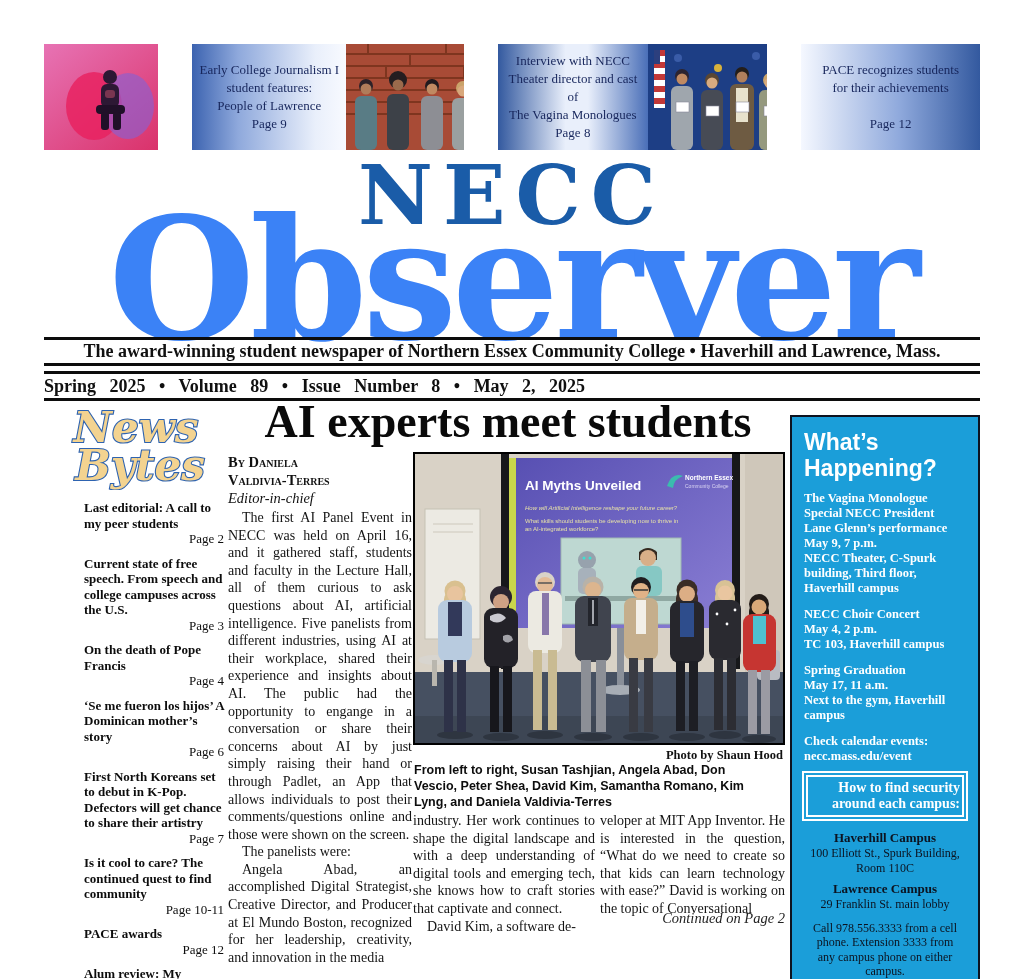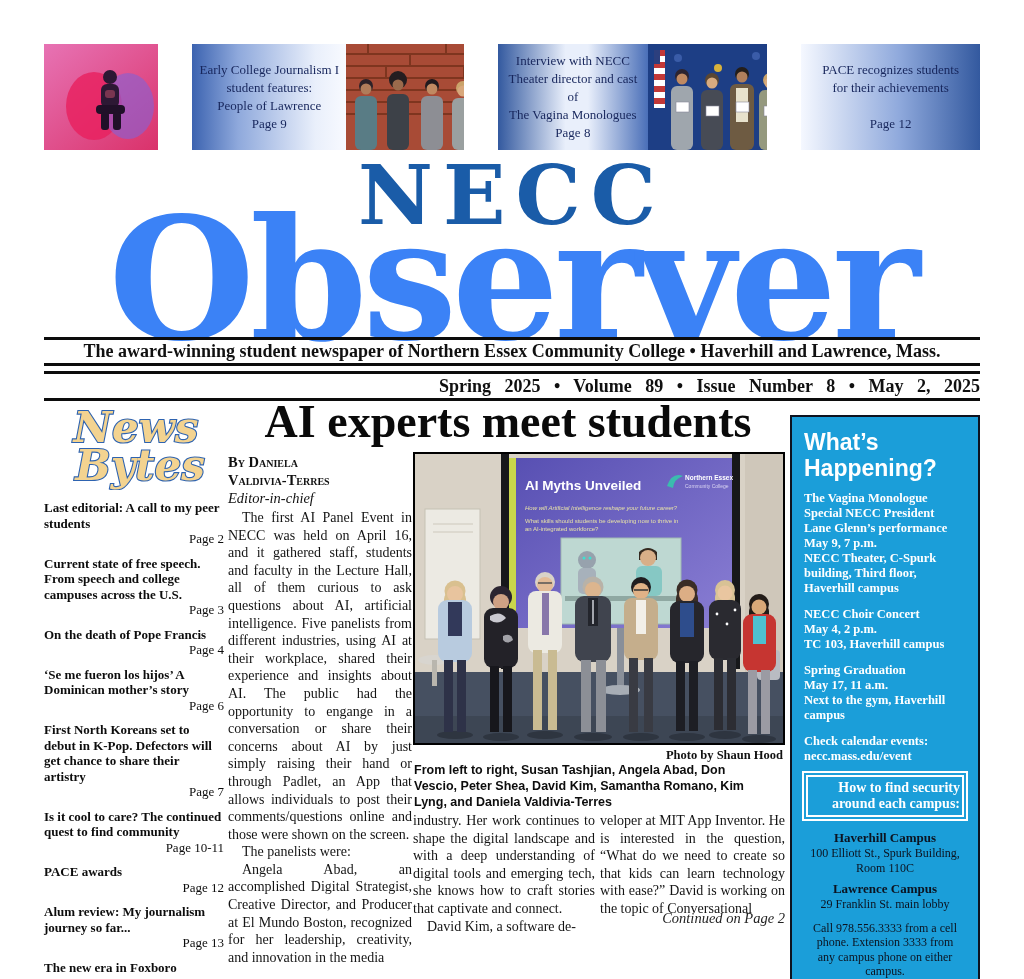--- a/index.html
+++ b/index.html
@@ -21,28 +21,28 @@
 
   
   .necc{position:absolute;left:0;right:0;top:154px;text-align:center;
         font:bold 82px/1 "DejaVu Serif",serif;letter-spacing:10px;color:#1a5ca8;}
   .observer{position:absolute;left:44px;width:936px;top:196px;text-align:center;
         font:bold 168px/1 "DejaVu Serif",serif;letter-spacing:-5px;color:#3b82f6;}
   .rule{position:absolute;left:44px;width:936px;height:3px;background:#0c0c0c;}
   .r1{top:337px;}.r2{top:363px;}.r3{top:371px;}.r4{top:398px;}
   .tagline{position:absolute;left:44px;width:936px;top:341px;text-align:center;
         font:bold 18px/20px "Liberation Serif",serif;color:#101010;}
-  .dateline{position:absolute;left:44px;width:936px;top:376px;text-align:right;
+  .dateline{position:absolute;left:44px;width:936px;top:376px;text-align:left;
         font:bold 18px/20px "Liberation Serif",serif;color:#101010;word-spacing:9px;}
 
   
   .newsbytes{position:absolute;left:44px;top:404px;width:180px;}
   .nb-logo{display:block;margin:0 0 10px 0;}
   .nb-item{margin-bottom:9px;}
-  .nb-title{font:bold 13px/15.5px "Liberation Serif",serif;color:#0d0d0d;}
+  .nb-title{font:bold 13px/15.5px "Liberation Serif",serif;color:#0d0d0d;margin-left:40px;}
   .nb-page{font:13px/15.5px "Liberation Serif",serif;color:#0d0d0d;text-align:right;}
 
   
   .headline{position:absolute;left:228px;top:398px;width:560px;margin:0;
         font:bold 46px/1.05 "Liberation Serif",serif;color:#0a0a0a;letter-spacing:0;text-align:center;}
   .byline{position:absolute;left:228px;top:453px;width:185px;}
   .by-sc{font:bold 14.5px/18px "Liberation Serif",serif;font-variant:small-caps;color:#111;}
   .by-role{font:italic 14.5px/18px "Liberation Serif",serif;color:#111;}
   .col{position:absolute;font:14px/17.6px "Liberation Serif",serif;color:#141414;text-align:justify;}
   .col p{margin:0;}

